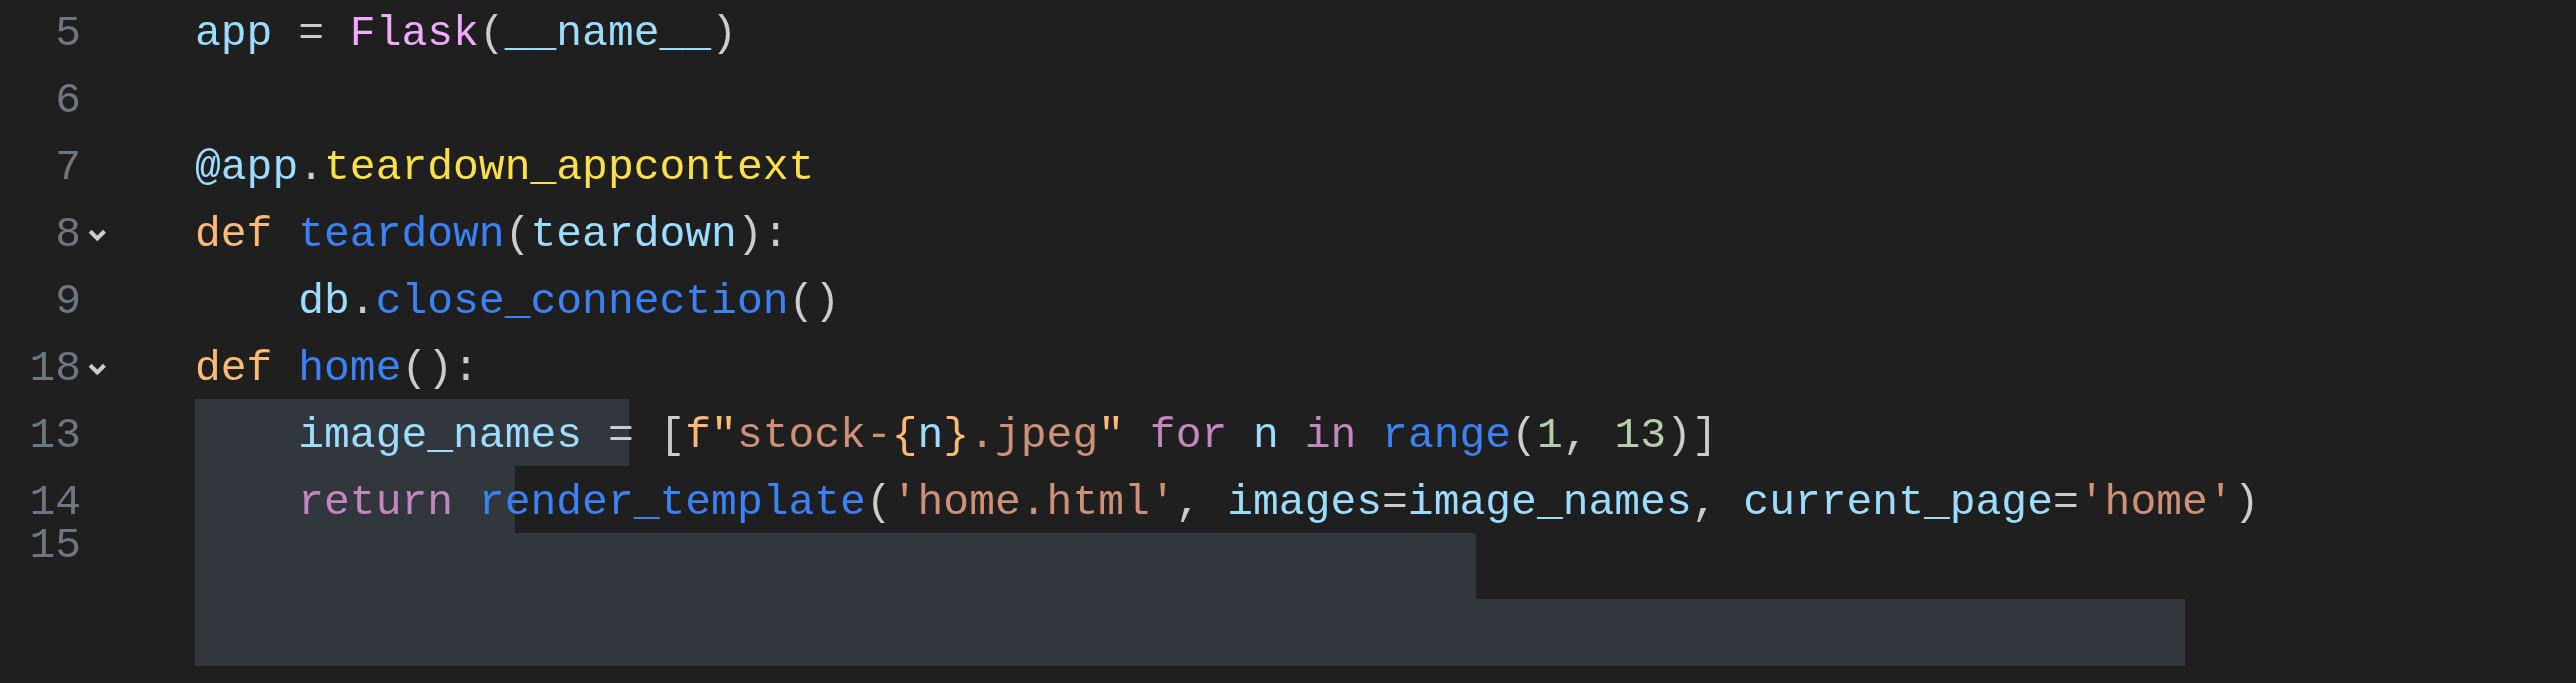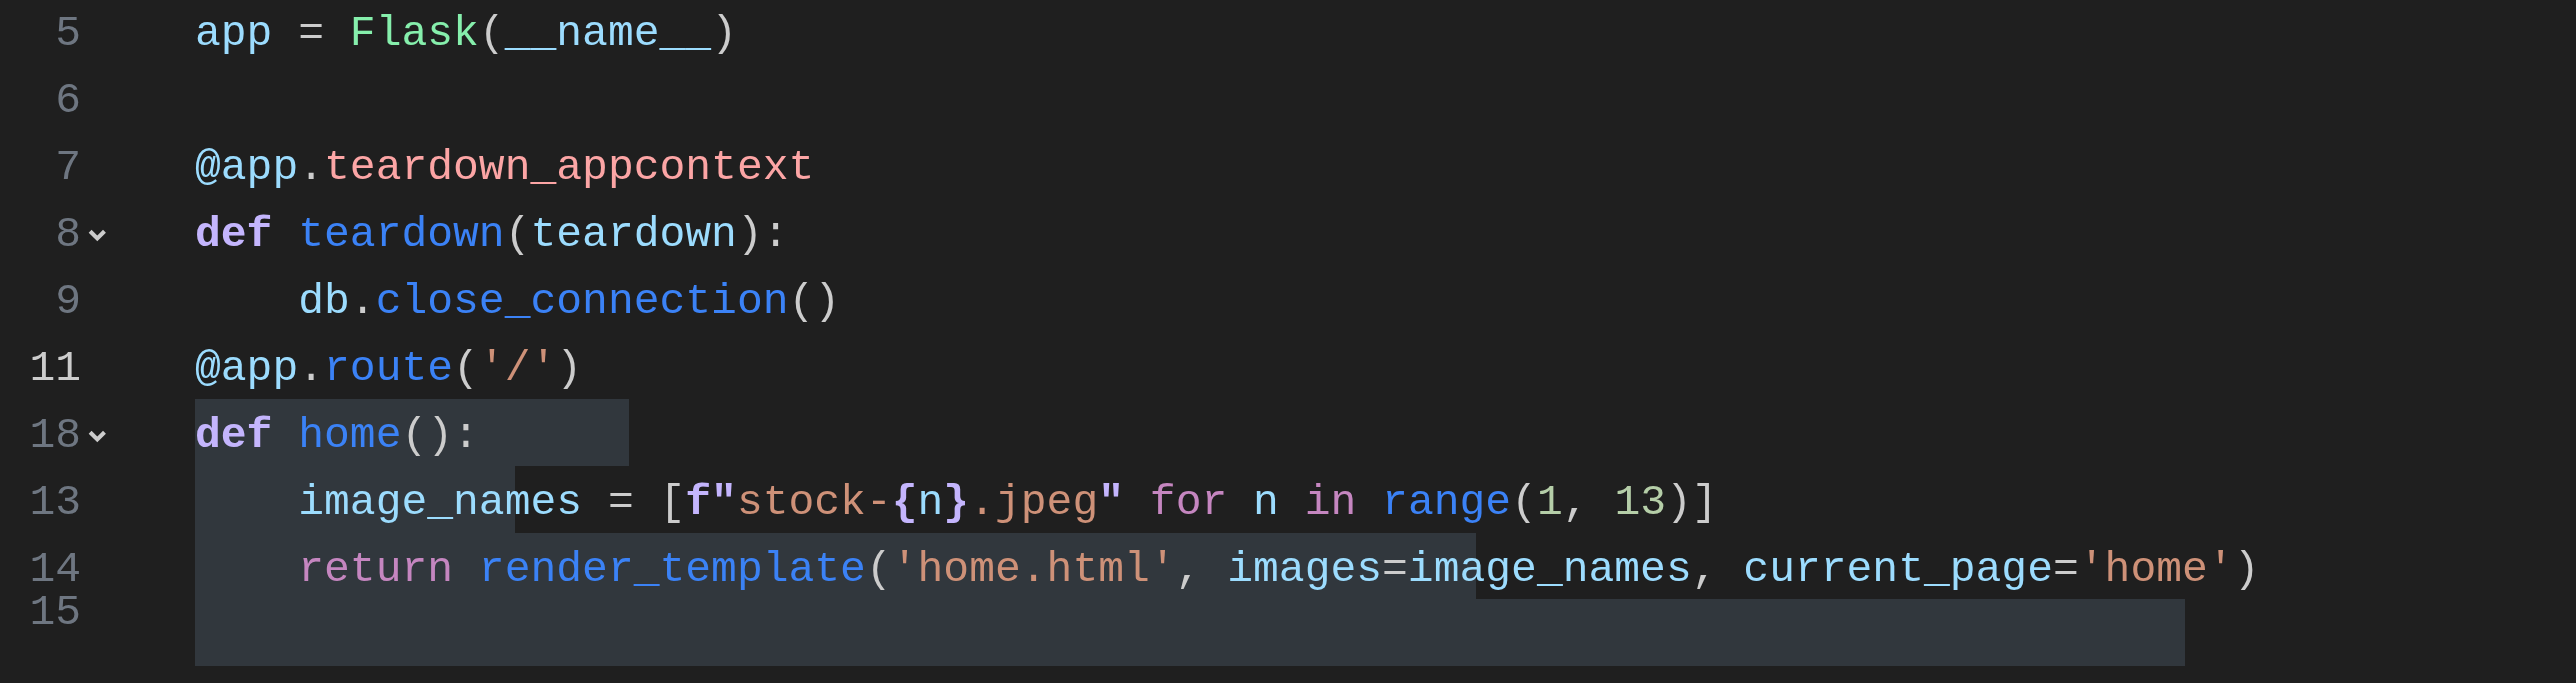--- a/index.html
+++ b/index.html
@@ -82,28 +82,28 @@
   }
   .chevron-down-icon {
     width: 24.6px;
     height: 24.6px;
     fill: none;
     stroke: #cccccc;
     stroke-width: 4;
   }
   .tok-var   { color: #9cdcfe; }
   .tok-func  { color: #3b82f6; }
-  .tok-type  { color: #86efac; }
-  .tok-kw    { color: #c4b5fd; font-weight: bold; }
+  .tok-type  { color: #f0abfc; }
+  .tok-kw    { color: #fdba74; }
   .tok-kwret { color: #c586c0; font-family: Liberation Mono, monospace; }
   .tok-str   { color: #ce9178; }
   .tok-num   { color: #b5cea8; }
   .tok-punc  { color: #cccccc; }
   .tok-deco1 { color: #9cdcfe; }
-  .tok-deco2 { color: #fca5a5; }
+  .tok-deco2 { color: #fde047; }
   .half-line {
     height: 19px;
     display: flex;
     align-items: flex-start;
   }
   .half-line .gutter { line-height: 19px; }
 </style>
 </head>
 <body>
 
@@ -157,26 +157,20 @@
     <div class="fold-area"></div>
     <div class="code-indent-area">
       <div class="indent-guide"></div>
     </div>
     <div class="code">    <span class="tok-var">db</span><span class="tok-punc">.</span><span class="tok-func">close_connection</span><span class="tok-punc">()</span></div>
   </div>
 
   
 
   
-  <div class="line">
-    <div class="gutter current">11</div>
-    <div class="fold-area"></div>
-    <div class="code-indent-area"></div>
-    <div class="code"><span class="tok-deco1">@</span><span class="tok-deco1">app</span><span class="tok-punc">.</span><span class="tok-func">route</span><span class="tok-punc">(</span><span class="tok-str">'/'</span><span class="tok-punc">)</span></div>
-  </div>
 
   
   <div class="line">
     <div class="gutter">18</div>
     <div class="fold-area">
       <svg class="chevron-down-icon" viewBox="0 0 24 24">
           <polyline points="5 9 12 16 19 9"></polyline>
         </svg>
     </div>
     <div class="code-indent-area"></div>

